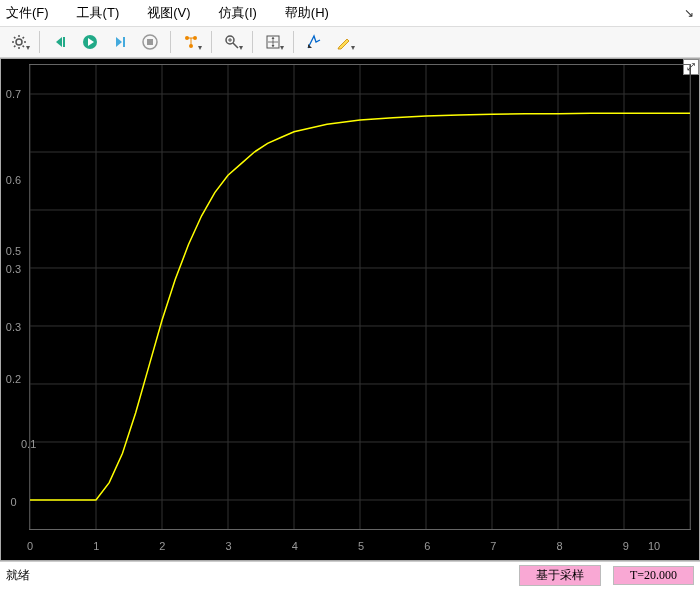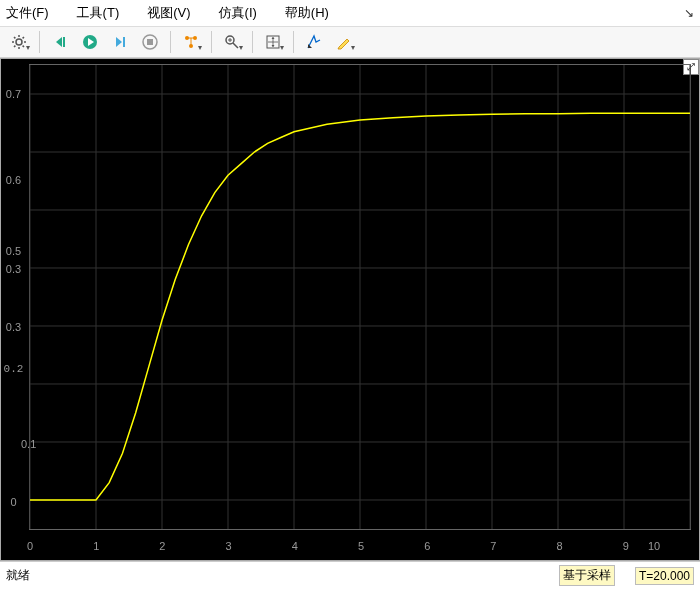--- a/index.html
+++ b/index.html
@@ -55,24 +55,25 @@
   .min-icon {
     position:absolute; top:0; right:0; width:16px; height:16px;
     background:#fff; font-size:10px; display:flex; align-items:center; justify-content:center;
     border:1px solid #888;
   }
   .statusbar {
     display:flex; align-items:center;
     padding:3px 6px;
     font-size:12px;
     border-top:1px solid #ccc;
-    gap:20px;
+    gap:12px;
+    font-family:Liberation Serif, serif;
   }
   .statusbar .spacer { flex:1; }
-  .cell { border:1px solid #bbb; padding:1px 3px; background:#fef9c3; }
+  .cell { border:1px solid #bbb; padding:1px 16px; background:#f9a8d4; }
 </style>
 </head>
 <body>
 
 <div class="menubar">
   <span>文件(F)</span>
   <span>工具(T)</span>
   <span>视图(V)</span>
   <span>仿真(I)</span>
   <span>帮助(H)</span>
@@ -173,21 +174,21 @@
         <line x1="0" y1="437.5" x2="1000" y2="437.5" stroke="#333" stroke-width="1" vector-effect="non-scaling-stroke"></line>
         <line x1="0" y1="312.5" x2="1000" y2="312.5" stroke="#333" stroke-width="1" vector-effect="non-scaling-stroke"></line>
         <line x1="0" y1="187.5" x2="1000" y2="187.5" stroke="#333" stroke-width="1" vector-effect="non-scaling-stroke"></line>
         <line x1="0" y1="62.5" x2="1000" y2="62.5" stroke="#333" stroke-width="1" vector-effect="non-scaling-stroke"></line>
         <path d="M0 937.5 L50 937.5 L100 937.5 L120 900 L139.99999999999997 837.5 L160 750 L180 650 L200 550 L220.00000000000003 462.5 L240 387.5000000000001 L260 325 L279.99999999999994 274.9999999999999 L300 237.4999999999999 L320 212.5 L339.99999999999994 187.5 L360 168.75 L380 156.25 L400 143.7499999999999 L450 127.5 L500 118.74999999999989 L550 113.74999999999989 L600 110 L650 107.49999999999989 L700 106.25 L750 105 L800 105 L850 103.74999999999989 L900 103.74999999999989 L950 103.74999999999989 L1000 103.74999999999989 " fill="none" stroke="#ffff00" stroke-width="1.5" vector-effect="non-scaling-stroke"></path>
       </svg>
   </div>
   <div id="yticks">
       <div class="ytick" style="top: 442.875px;">0</div>
       <div class="ytick" style="top: 384.625px; padding-left: 20px;">0.1</div>
-      <div class="ytick" style="top: 310px; font-family: Liberation Mono, monospace;">0.2</div>
+      <div class="ytick" style="top: 320px;">0.2</div>
       <div class="ytick" style="top: 268px;">0.3</div>
       <div class="ytick" style="top: 209.875px;">0.3</div>
       <div class="ytick" style="top: 151.625px; margin-top: 40px;">0.5</div>
       <div class="ytick" style="top: 93.375px; margin-top: 28px;">0.6</div>
       <div class="ytick" style="top: 35.125px;">0.7</div>
     </div>
   <div id="xticks">
       <div class="xtick" style="left: 29px;">0</div>
       <div class="xtick" style="left: 95.2px;">1</div>
       <div class="xtick" style="left: 161.4px;">2</div>

